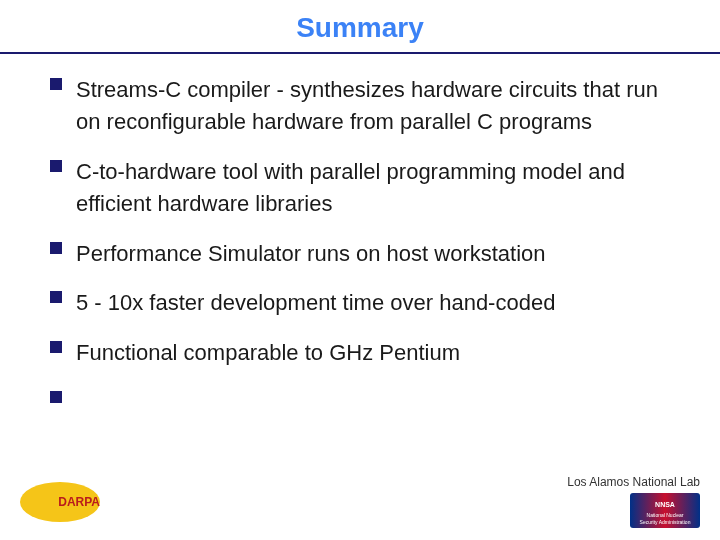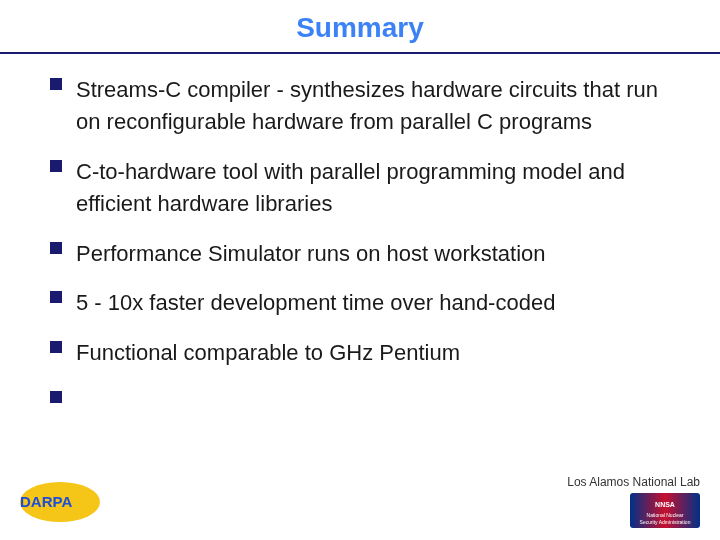--- a/index.html
+++ b/index.html
@@ -65,28 +65,28 @@
       display: flex;
       align-items: center;
       justify-content: space-between;
       padding: 0 20px;
     }
 
     
     .darpa-logo {
       display: flex;
       align-items: center;
-      justify-content: flex-start;
+      justify-content: flex-end;
       width: 80px;
       height: 40px;
       background: #f5c518;
       border-radius: 50%;
       font-weight: bold;
-      font-size: 15px;
-      color: #1d4ed8;
+      font-size: 12px;
+      color: #b91c1c;
       font-family: Arial, sans-serif;
     }
 
     
     .nnsa-area {
       display: flex;
       flex-direction: column;
       align-items: flex-end;
     }
 

